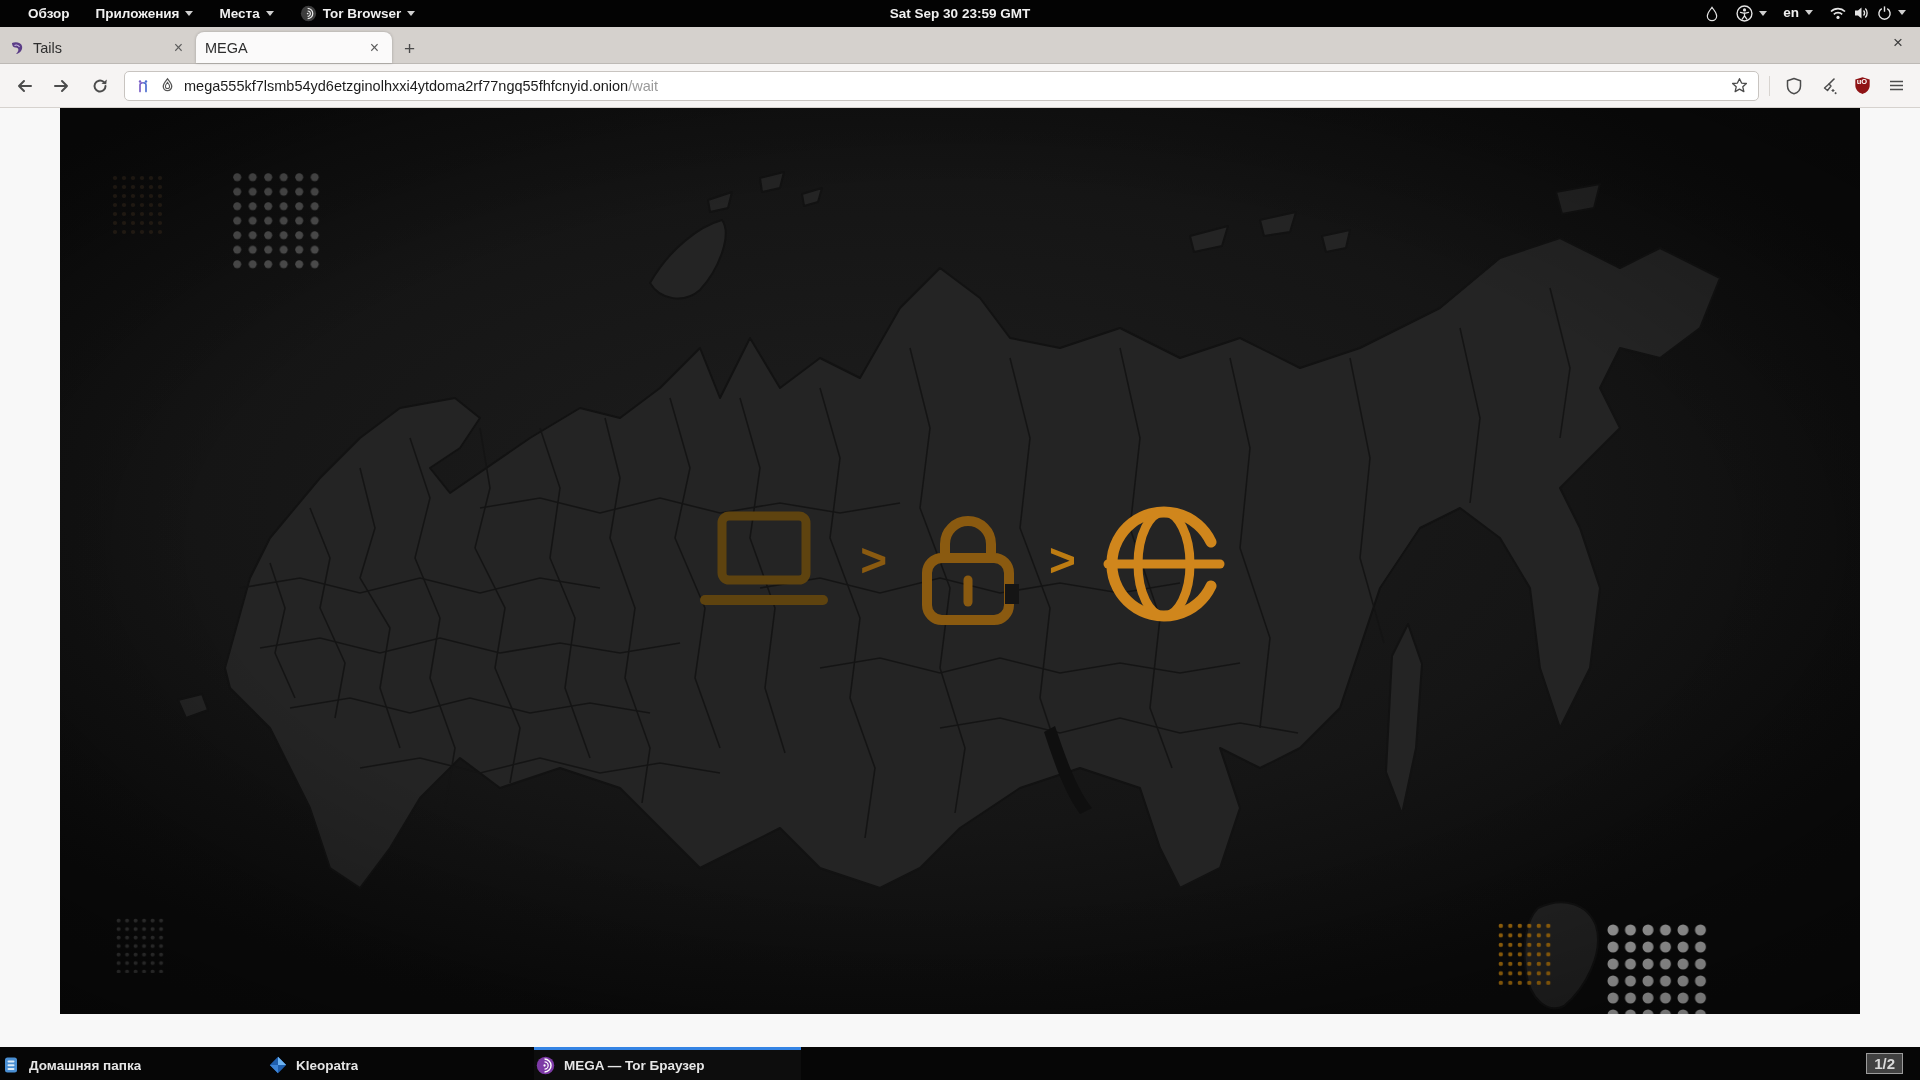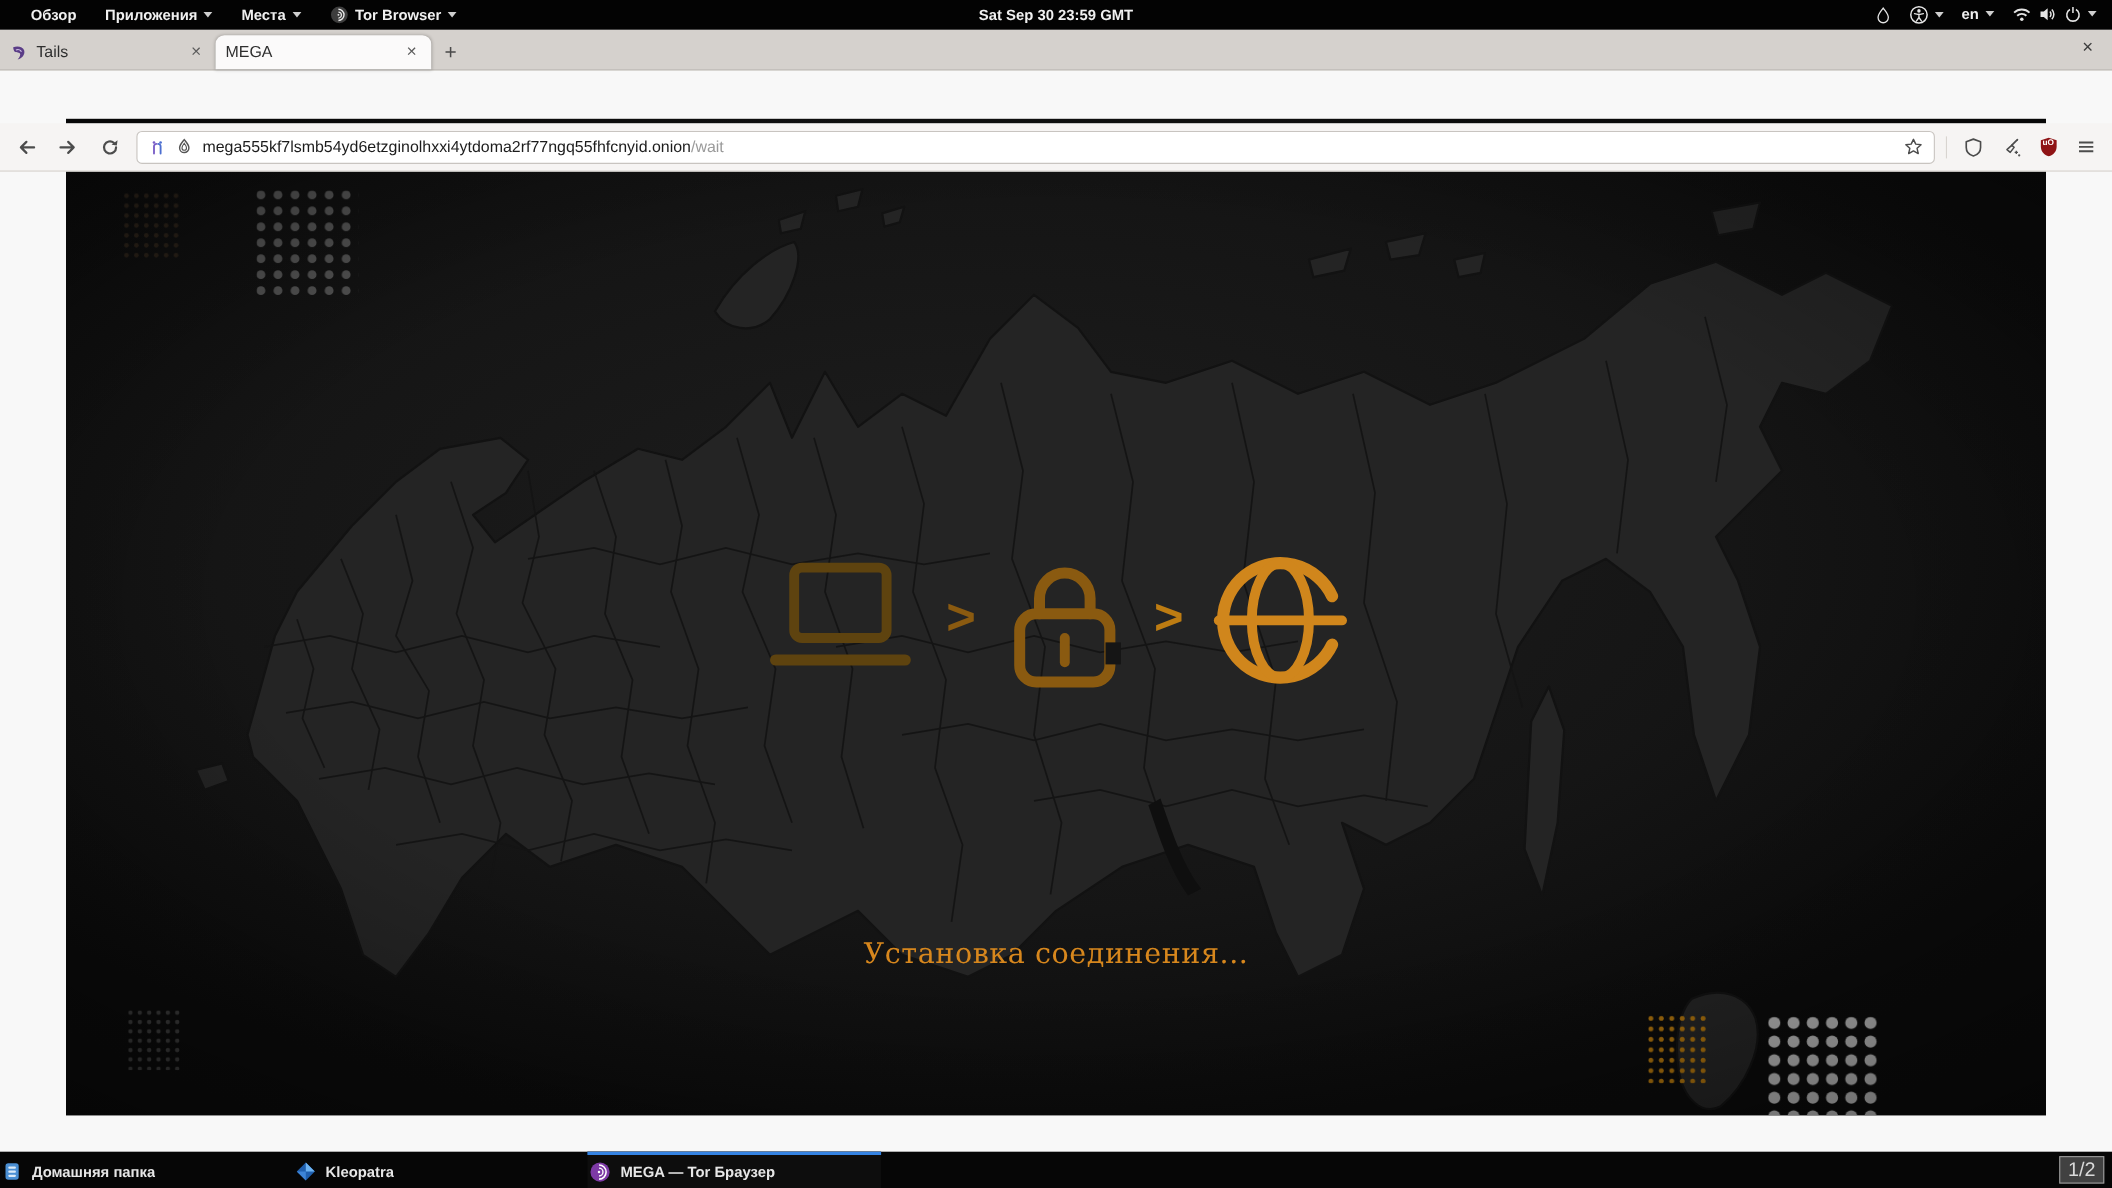--- a/index.html
+++ b/index.html
@@ -23,21 +23,21 @@
   .tab { width:196px; height:31px; display:flex; align-items:center; padding:0 9px; gap:8px;
          font-size:14.5px; color:#2e2e2e; }
   .tab .title { flex:1; white-space:nowrap; overflow:hidden; }
   .tab.active { background:#fbfafa; border-radius:8px 8px 0 0; box-shadow:0 0 3px rgba(0,0,0,.25); }
   .tab-close { color:#5c5c5c; font-size:16px; line-height:1; padding:1px 4px; border-radius:3px; }
   .newtab-btn { color:#4a4a4a; font-size:19px; padding:0 12px 3px 12px; }
   .win-close { position:absolute; right:12px; top:5px; color:#3c3c3c; font-size:17px; line-height:1; padding:2px 5px; }
 
   
   .navbar { position:absolute; top:64px; left:0; right:0; height:44px; background:#f6f4f3;
-            border-bottom:1px solid #d6d2ce; display:flex; align-items:center; gap:10px; padding:0 10px; z-index:38;margin-top:48px; }
+            border-bottom:1px solid #d6d2ce; display:flex; align-items:center; gap:10px; padding:0 10px; z-index:38; }
   .nav-btn { width:28px; height:28px; display:flex; align-items:center; justify-content:center; border-radius:4px; }
   .urlbar { flex:1; height:30px; background:#ffffff; border:1px solid #c8c4c0; border-radius:5px;
             display:flex; align-items:center; gap:9px; padding:0 10px; }
   .url-text { font-size:14.5px; color:#1c1c1c; white-space:nowrap; }
   .url-path { color:#9a9a9a; }
   .urlbar .spacer { flex:1; }
   .url-sep { width:1px; height:20px; background:#d8d4d0; }
   .nav-right { display:flex; align-items:center; gap:6px; }
 
   
@@ -55,22 +55,22 @@
   .status-text { position:absolute; left:0; right:0; top:744px; text-align:center;
                  font-family:"DejaVu Serif","Liberation Serif",serif; font-size:26px; letter-spacing:.5px; z-index:5; }
 
   
   .taskbar { position:absolute; left:0; right:0; bottom:0; height:33px; background:#060606;
              display:flex; align-items:stretch; z-index:40; }
   .task-btn { width:267px; display:flex; align-items:center; gap:9px; padding:0 2px; color:#e6e6e6;
               font-size:13.5px; font-weight:700; border-top:3px solid transparent; }
   .task-btn.active { border-top:3px solid #3584e4; background:#0d0d0d; }
   .task-btn .lbl { white-space:nowrap; overflow:hidden; }
-  .ws-box { margin-left:auto; align-self:center; margin-right:7px; background:#414141; border:1px solid #9b9b9b;
-            color:#d9d9d9; font-size:18px; font-weight:400; padding:1px 7px; }
+  .ws-box { margin-left:auto; align-self:center; margin-right:17px; background:#414141; border:1px solid #9b9b9b;
+            color:#d9d9d9; font-size:15px; font-weight:700; padding:1px 7px; }
 
   .icon { display:inline-flex; align-items:center; justify-content:center; }
 </style>
 </head>
 <body>
 
 <div class="screen">
 
   <div class="menubar">
     <div class="left">
@@ -333,21 +333,20 @@
         <span class="conn-chevron" style="color:#bd7c12;">&gt;</span>
         <span class="icon">
           <svg width="124" height="136" viewBox="0 0 124 136">
             <path d="M109,46 A52,52 0 1 0 109,90" stroke="#d0861c" stroke-width="11" fill="none" stroke-linecap="round"></path>
             <ellipse cx="62" cy="68" rx="26" ry="52" stroke="#d0861c" stroke-width="9" fill="none"></ellipse>
             <path d="M6,68 H118" stroke="#d0861c" stroke-width="9" stroke-linecap="round"></path>
           </svg>
         </span>
       </div>
 
-      <div class="status-text" style="color:#d7871d;">Установка соединения...</div>
     </div>
   </div>
 
   <div class="taskbar">
     <div class="task-btn">
       <span class="icon">
         <svg width="18" height="18" viewBox="0 0 18 18">
             <rect x="3" y="1.5" width="12" height="15" rx="2.5" fill="#4a8fd3"></rect>
             <rect x="5.5" y="4.5" width="7" height="2" rx="1" fill="#dcebf8"></rect>
             <rect x="5.5" y="8.2" width="7" height="2" rx="1" fill="#dcebf8"></rect>

